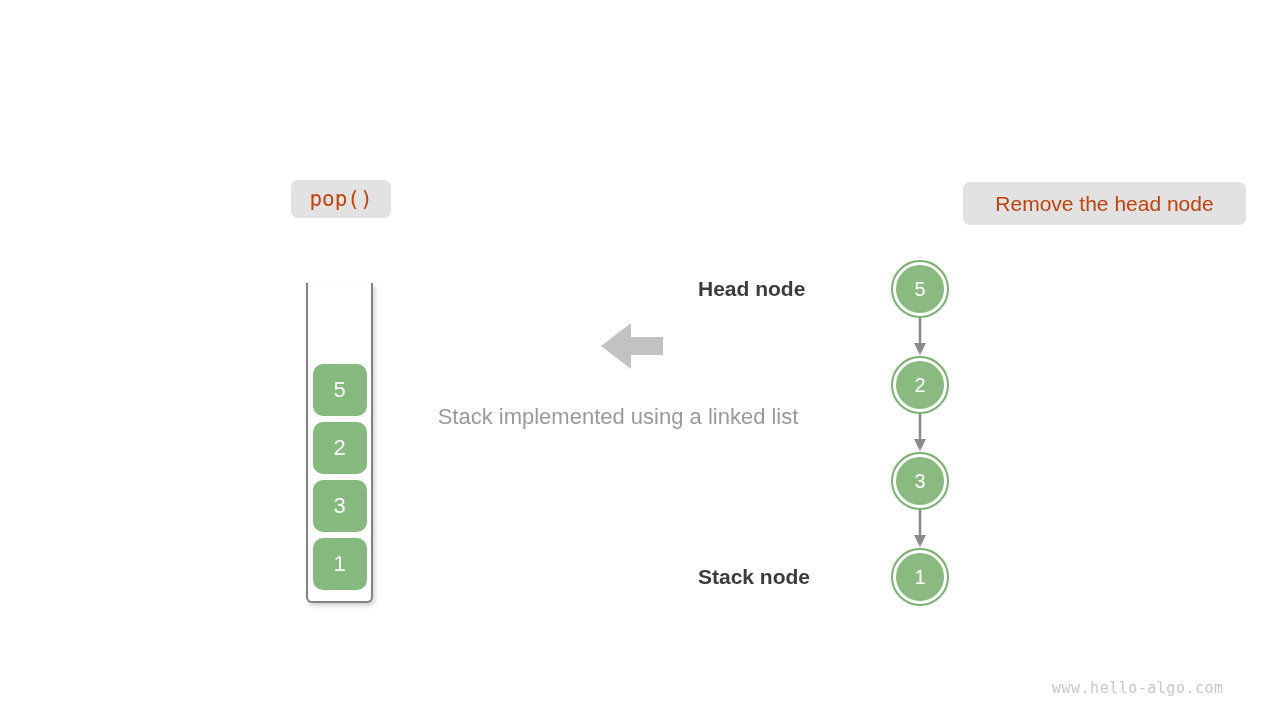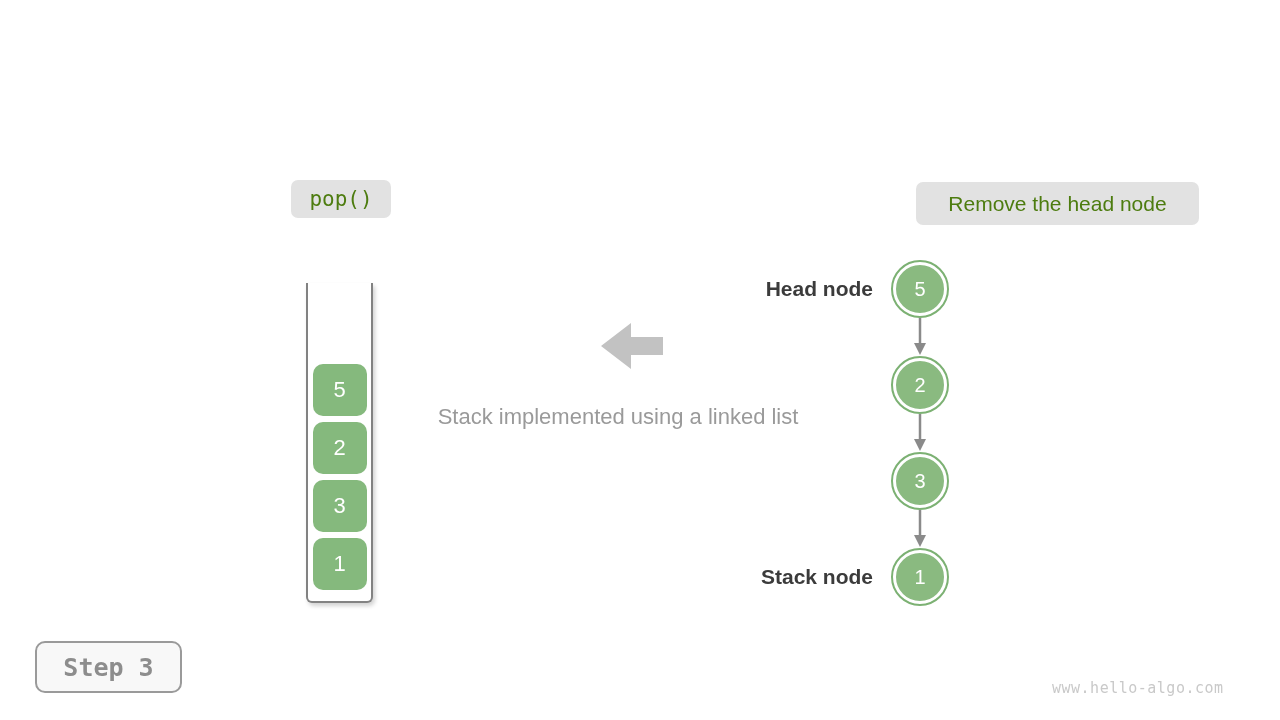--- a/index.html
+++ b/index.html
@@ -5,29 +5,29 @@
   * { margin: 0; padding: 0; box-sizing: border-box; }
   html, body { width: 1280px; height: 720px; background: #ffffff; overflow: hidden; }
   body { position: relative; font-family: "Liberation Sans", sans-serif; }
 
   .canvas { position: absolute; inset: 0; }
 
   
   .badge {
     position: absolute;
     display: flex; align-items: center; justify-content: center;
-    background: #e2e2e2; color: #4d7c0f;
+    background: #e2e2e2; color: #c2410c;
     border-radius: 7px;
   }
   .op-badge {
     left: 291px; top: 180px; width: 100px; height: 38px;
     font-family: "DejaVu Sans Mono", monospace; font-size: 21px;
   }
   .action-badge {
-    left: 916px; top: 182px; width: 283px; height: 43px;
+    left: 963px; top: 182px; width: 283px; height: 43px;
     font-size: 21px;
   }
 
   
   .stack-container {
     position: absolute; left: 306px; top: 283px; width: 67px; height: 320px;
     background: #ffffff;
     border-left: 2px solid #828282;
     border-right: 2px solid #828282;
     border-bottom: 2px solid #828282;
@@ -47,21 +47,21 @@
   .block-arrow { position: absolute; left: 601px; top: 321px; }
 
   
   .caption {
     position: absolute; left: 618px; top: 404px; transform: translateX(-50%);
     white-space: nowrap; color: #9a9a9a; font-size: 22px;
   }
 
   
   .node-label {
-    position: absolute; width: 175px; text-align: right;
+    position: absolute; width: 175px; text-align: left;
     font-weight: bold; font-size: 21px; color: #3b3b3b;
   }
   .head-label { left: 698px; top: 277px; }
   .tail-label { left: 698px; top: 565px; }
 
   
   .ll-node {
     position: absolute; left: 893px; width: 54px; height: 54px;
     background: #8aba80; border: 3px solid #ffffff; outline: 2px solid #7cb173;
     border-radius: 50%;
@@ -122,17 +122,16 @@
   </svg>
   <svg class="ll-arrow" style="top:414px" width="20" height="38" viewBox="0 0 20 38">
     <line x1="10" y1="0" x2="10" y2="26" stroke="#8a8a8a" stroke-width="2.5"></line>
     <polygon points="4,25 16,25 10,37" fill="#8a8a8a"></polygon>
   </svg>
   <svg class="ll-arrow" style="top:510px" width="20" height="38" viewBox="0 0 20 38">
     <line x1="10" y1="0" x2="10" y2="26" stroke="#8a8a8a" stroke-width="2.5"></line>
     <polygon points="4,25 16,25 10,37" fill="#8a8a8a"></polygon>
   </svg>
 
-  <div class="step-badge">Step 3</div>
 
   <div class="watermark">www.hello-algo.com</div>
 
 </div>
 
 </body></html>

